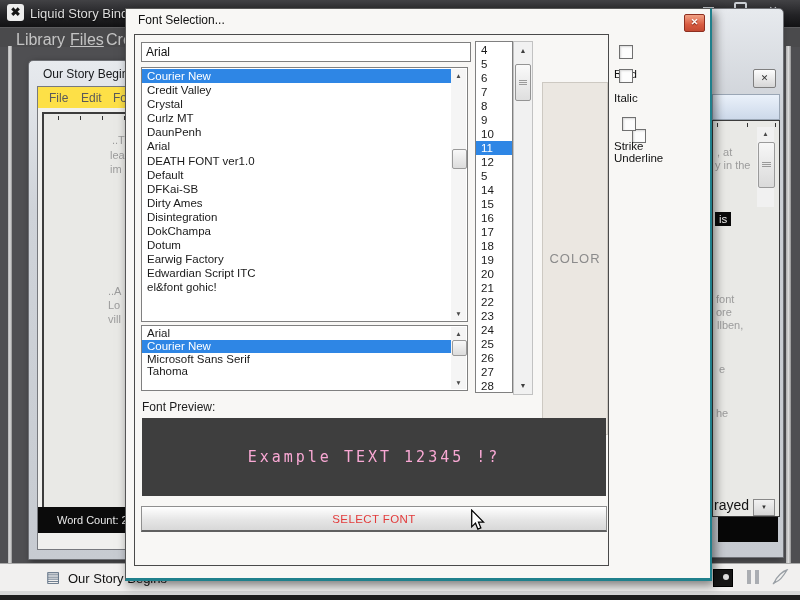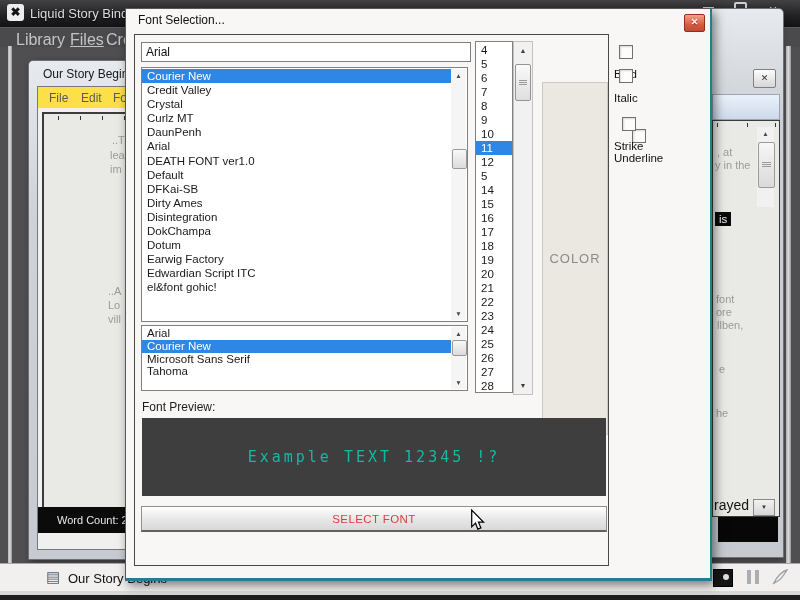--- a/index.html
+++ b/index.html
@@ -120,21 +120,21 @@
 
   .cb-row{position:absolute;left:488px;display:flex;align-items:center;gap:9px;flex-direction:column;}
   #cb-bold{top:36px;} #cb-italic{top:60px;} #cb-underline{top:84px;margin-top:36px;} #cb-strike{top:108px;}
   .cb{width:12px;height:12px;background:#fdfdfd;border:1px solid #707070;box-shadow:inset 1px 1px 2px rgba(0,0,0,.15);}
   .cb-label{font-size:11.5px;color:#111;}
 
   #preview-label{left:16px;top:391px;font-size:12px;color:#1c1c1c;}
   #preview-box{left:16px;top:409px;width:464px;height:78px;background:#3e3e3e;
       display:flex;align-items:center;justify-content:center;}
   #preview-text{font-family:"DejaVu Sans Mono","Liberation Mono",monospace;
-      font-size:15px;letter-spacing:3px;color:#14b8a6;}
+      font-size:15px;letter-spacing:3px;color:#f9a8d4;}
 
   .dlg-btn{left:15px;width:464px;height:23px;background:linear-gradient(#ffffff,#e6e6e6 55%,#d8d8d8);
       border:1px solid #8f8f8f;border-bottom:2px solid #606060;
       display:flex;align-items:center;justify-content:center;font-size:11.5px;letter-spacing:.4px;}
   #select-btn{top:497px;color:#e23b3b;}
   #cancel-btn{top:528px;color:#1f1f1f;}
 
   #cursor{left:470px;top:509px;z-index:30;}
 </style>
 </head>

